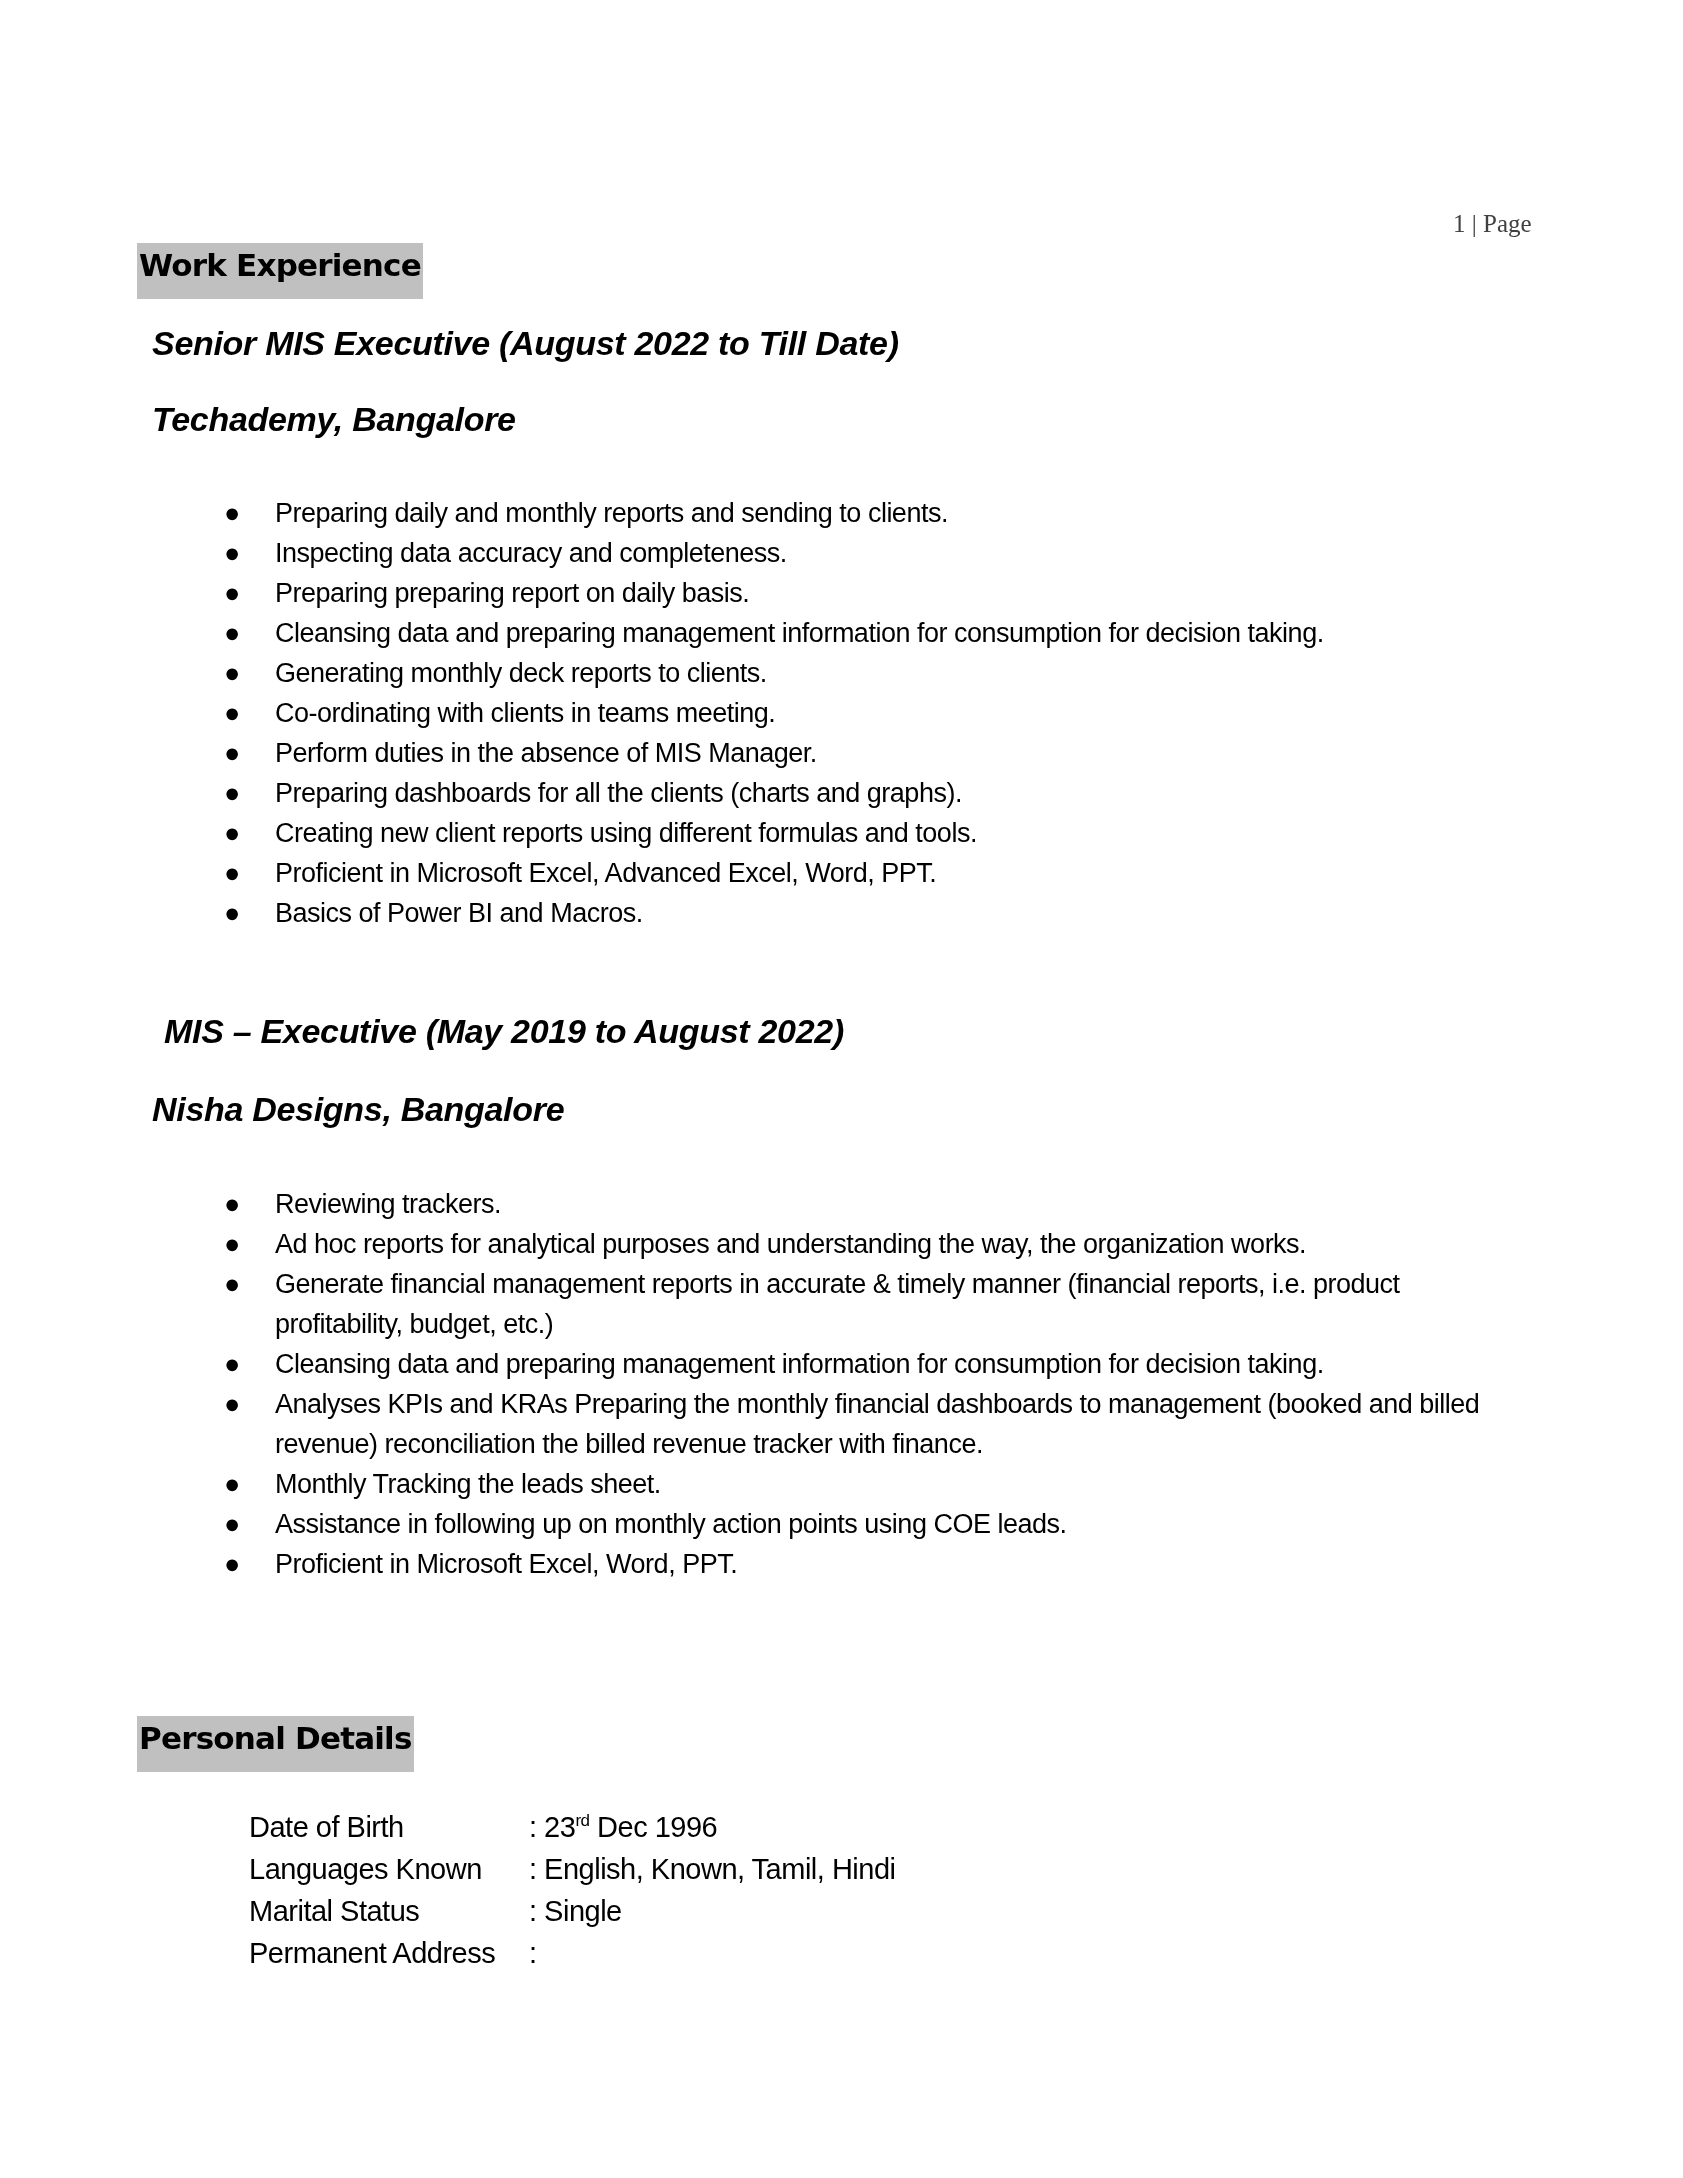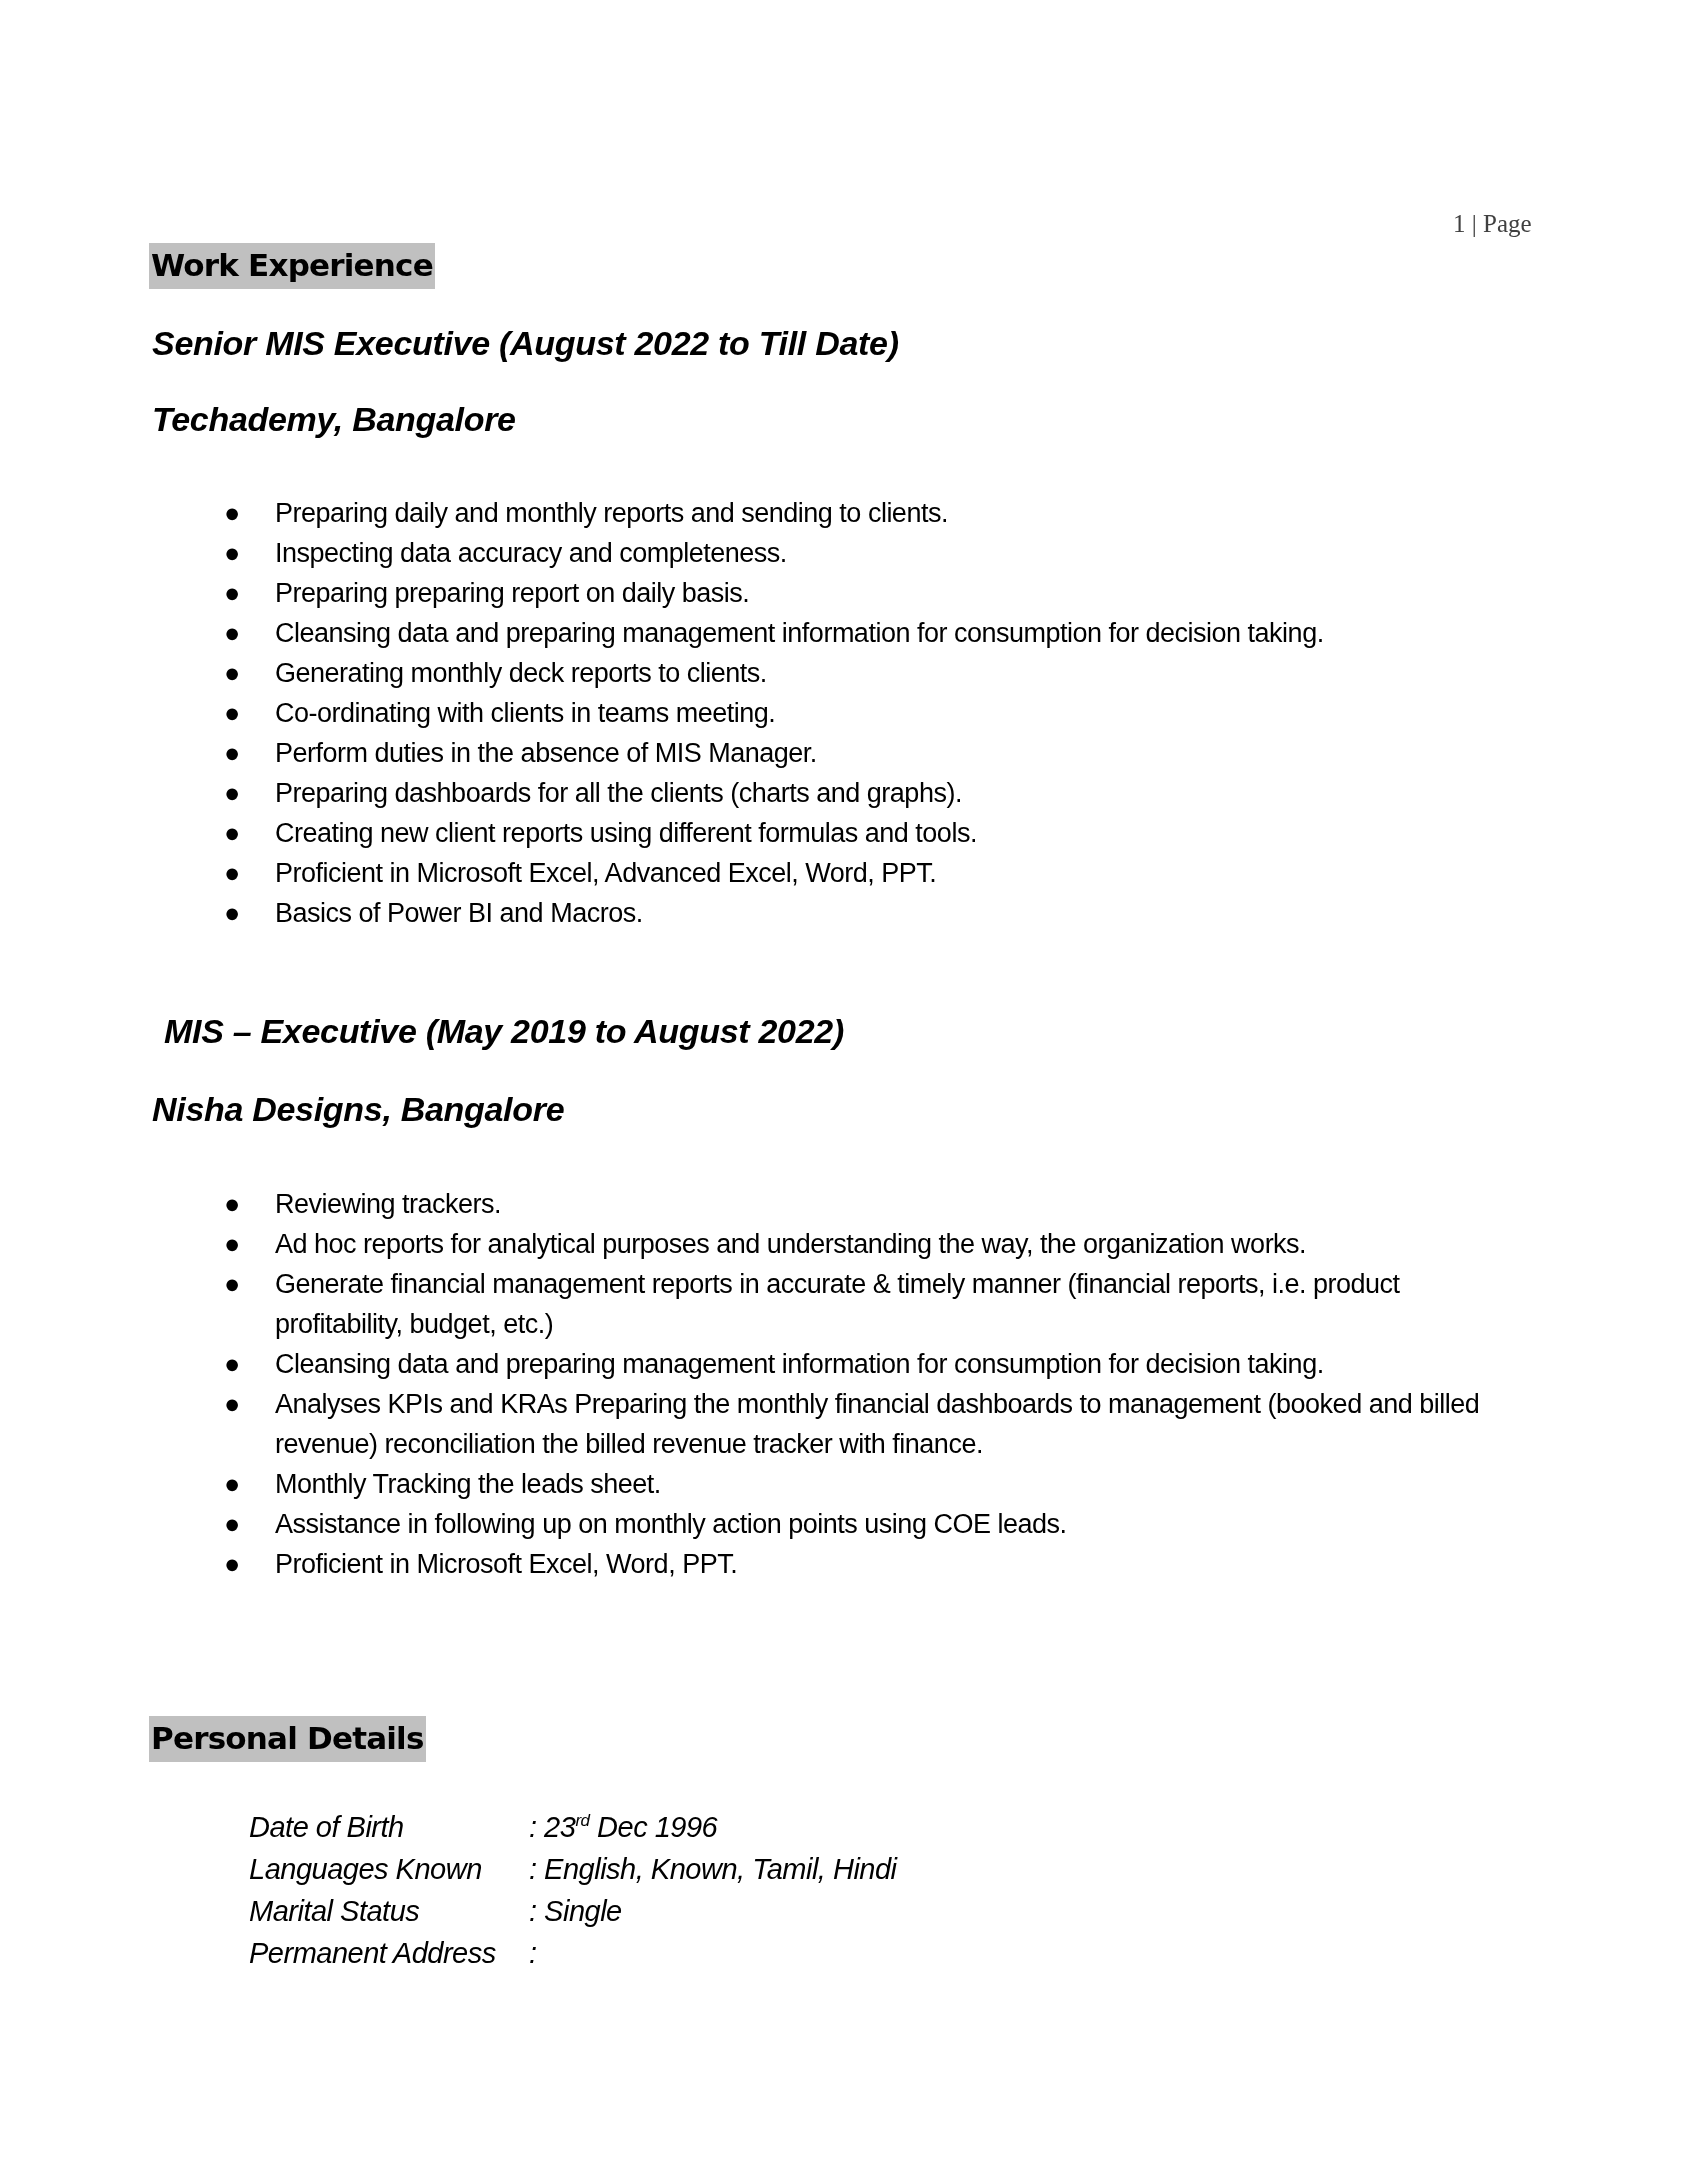--- a/index.html
+++ b/index.html
@@ -19,26 +19,26 @@
       position: absolute;
       top: 210px;
       left: 1453px;
       font-family: "Liberation Serif", serif;
       font-size: 25px;
       color: #404040;
       white-space: nowrap;
     }
     .section-heading {
       position: absolute;
-      left: 149px;
+      left: 137px;
       font-family: "DejaVu Sans", sans-serif;
       font-weight: bold;
       font-size: 31px;
       background: #c0c0c0;
-      padding: 4px 2px 6px 2px;
+      padding: 4px 2px 16px 2px;
       letter-spacing: -0.8px;
       line-height: 36px;
       white-space: nowrap;
     }
     .job-title, .company {
       position: absolute;
       left: 152px;
       font-family: "Liberation Sans", sans-serif;
       font-weight: bold;
       font-style: italic;
@@ -76,21 +76,20 @@
       top: 1806px;
       font-family: "Liberation Sans", sans-serif;
       font-size: 29px;
       letter-spacing: -0.5px;
     }
     .personal .row {
       display: flex;
       height: 42px;
       line-height: 42px;
       white-space: nowrap;
-      font-style: italic;
     }
     .personal .label {
       width: 280px;
     }
     .personal .value sup {
       font-size: 17px;
       line-height: 0;
       vertical-align: 11px;
     }
   </style>

